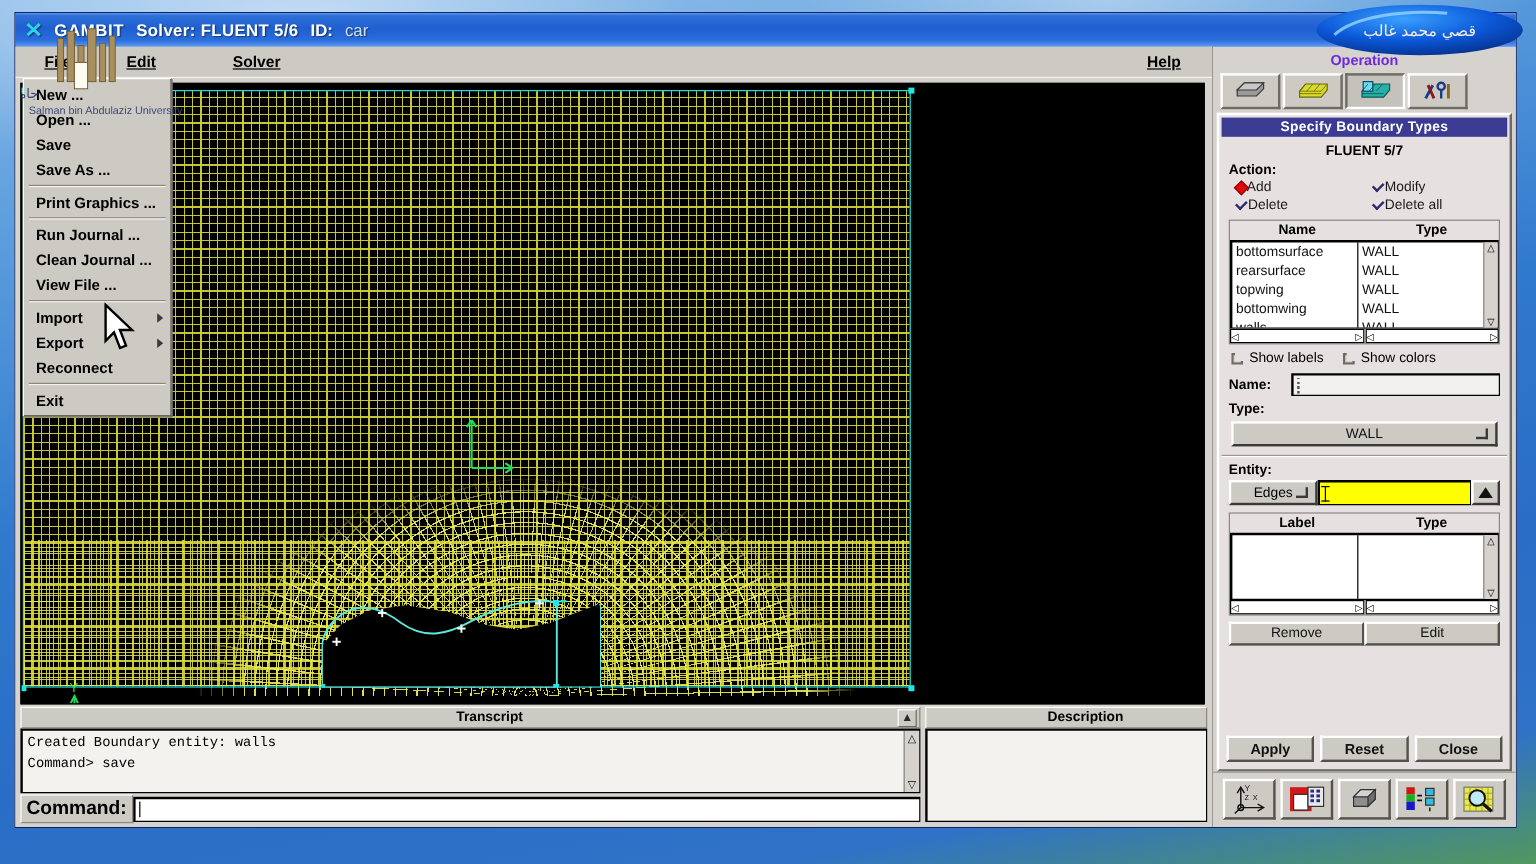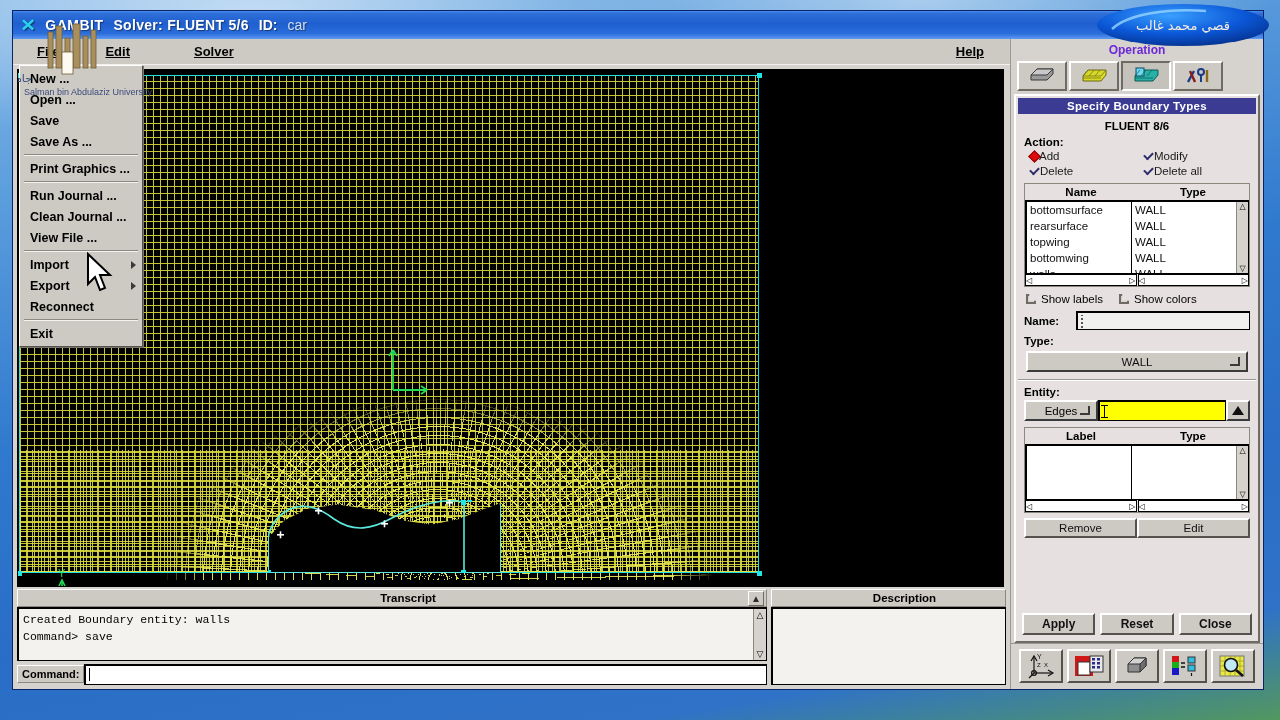--- a/index.html
+++ b/index.html
@@ -164,21 +164,21 @@
     position: relative; overflow: hidden;
   }
   #transcript-body { font-family: "Liberation Mono", monospace; font-size: 11.5px; color: #000; padding: 3px 4px; line-height: 1.45; }
   .scroll-v {
     position: absolute; right: 0; top: 0; bottom: 0; width: 13px; background: #d6d3ce;
     border-left: 1px solid #8b8880; display: flex; flex-direction: column; justify-content: space-between;
     align-items: center; padding: 1px 0; font-size: 9px; color:#000;
   }
   #command-row { display: flex; align-items: center; height: 22px; margin-top: 2px; }
   #command-label {
-    font-size: 11px; font-weight: bold; padding: 2px 4px; background: #cdcac4;
+    font-size: 16px; font-weight: bold; padding: 2px 4px; background: #cdcac4;
     border: 1px solid #fff; border-right-color:#8b8880; border-bottom-color:#8b8880;
   }
   #command-input {
     flex: 1; height: 21px; background: #fff; border: 2px solid #000;
     border-right-width:1px; border-bottom-width:1px;
     font-family: "Liberation Mono", monospace; font-size: 12px; padding: 0 3px;
     display:flex; align-items:center;
   }
   .caret { display:inline-block; width:1px; height:13px; background:#000; }
 
@@ -530,21 +530,21 @@
             <path d="M12,16 L7,5" stroke="#8a1a1a" stroke-width="2.4"></path>
             <circle cx="18" cy="6" r="3" fill="none" stroke="#1a3a8a" stroke-width="2"></circle>
             <path d="M18,9 L18,16" stroke="#1a3a8a" stroke-width="2"></path>
             <path d="M24,4 L24,16" stroke="#8a6a1a" stroke-width="2.4"></path>
           </svg>
         </div>
       </div>
 
       <div id="sbt-dialog">
         <div id="sbt-title">Specify Boundary Types</div>
-        <div id="sbt-solver">FLUENT 8/6</div>
+        <div id="sbt-solver">FLUENT 5/7</div>
 
         <div class="sec-label">Action:</div>
         <div id="action-grid">
           <div class="radio-row">
             <span class="diamond"></span>
             <span>Add</span>
           </div>
           <div class="radio-row">
             <span class="chev"></span>
             <span>Modify</span>

